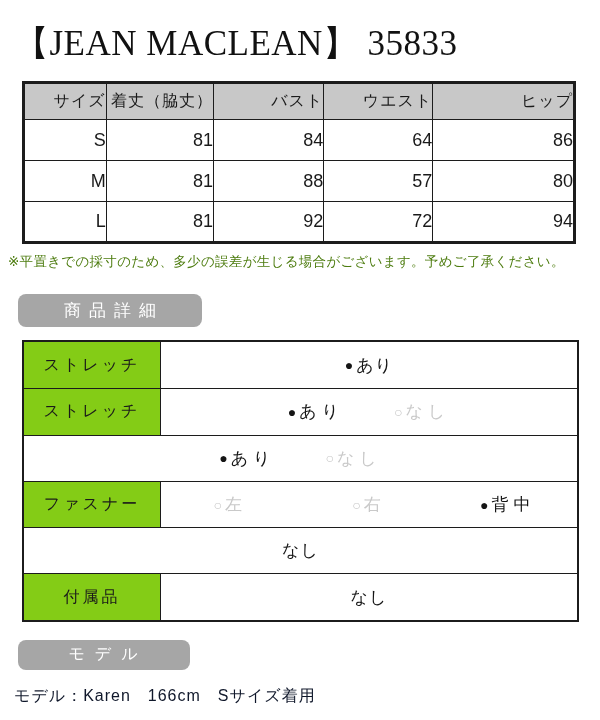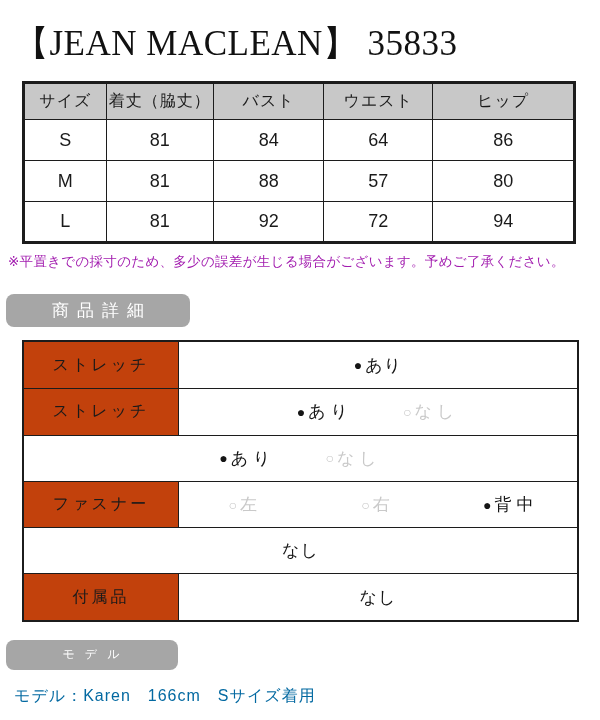--- a/index.html
+++ b/index.html
@@ -20,21 +20,21 @@
     letter-spacing:0.5px;
     color:#111;
     white-space:nowrap;
   }
   
   table.size-table {
     margin:14px 0 0 22px;
     width:554px;
     border-collapse:collapse;
     table-layout:fixed;
-    text-align:center;
+    text-align:right;
   }
   table.size-table th, table.size-table td {
     border:1.5px solid #1c1c1c;
   }
   table.size-table { border:3px solid #1c1c1c; }
   table.size-table th {
     background:#c8c8c8;
     height:37px;
     font-size:16px;
     font-weight:400;
@@ -43,49 +43,49 @@
   table.size-table td {
     height:41px;
     font-size:18px;
     background:#ffffff;
   }
   
   .note {
     margin:9px 0 0 8px;
     font-size:13.5px;
     letter-spacing:0.3px;
-    color:#a21caf;
+    color:#4d7c0f;
     white-space:nowrap;
   }
   
   .badge {
-    margin-left:6px;
+    margin-left:18px;
     background:#a6a6a6;
     color:#ffffff;
     border-radius:8px;
     display:flex;
     align-items:center;
     justify-content:center;
     white-space:nowrap;
   }
   .badge-details { margin-top:23px; width:184px; height:33px; font-size:17px; letter-spacing:8px; }
-  .badge-model   { margin-top:18px; width:172px; height:30px; font-size:12px; letter-spacing:10px; }
+  .badge-model   { margin-top:18px; width:172px; height:30px; font-size:16px; letter-spacing:10px; }
   .badge span { padding-left:8px; } 
   
   .detail-table {
     margin:13px 0 0 22px;
     width:557px;
     border:2.5px solid #1c1c1c;
     background:#ffffff;
   }
   .d-row { display:flex; height:46.3px; }
   .d-row + .d-row { border-top:1.5px solid #1c1c1c; }
   .d-label {
-    width:155px;
-    background:#c2410c;
+    width:137px;
+    background:#84cc16;
     border-right:1.5px solid #1c1c1c;
     display:flex; align-items:center; justify-content:center;
     font-size:16px;
     letter-spacing:3px;
     color:#1a1a1a;
   }
   .d-value {
     flex:1;
     display:flex; align-items:center;
     font-size:17px;
@@ -99,21 +99,21 @@
   .opt.selected   { color:#151515; }
   .opt.unselected { color:#c9c9c9; }
   .opt.plain      { color:#151515; }
   .pair .opt-text, .cols3 .opt-text { letter-spacing:5px; }
   .single .opt-text { letter-spacing:1px; }
   
   .model-line {
     margin:16px 0 0 14px;
     font-size:16px;
     letter-spacing:1px;
-    color:#0369a1;
+    color:#0f172a;
     white-space:nowrap;
   }
 </style>
 </head>
 <body>
 
 <div class="page">
 
   <h1 class="title">【JEAN MACLEAN】 35833</h1>
 

